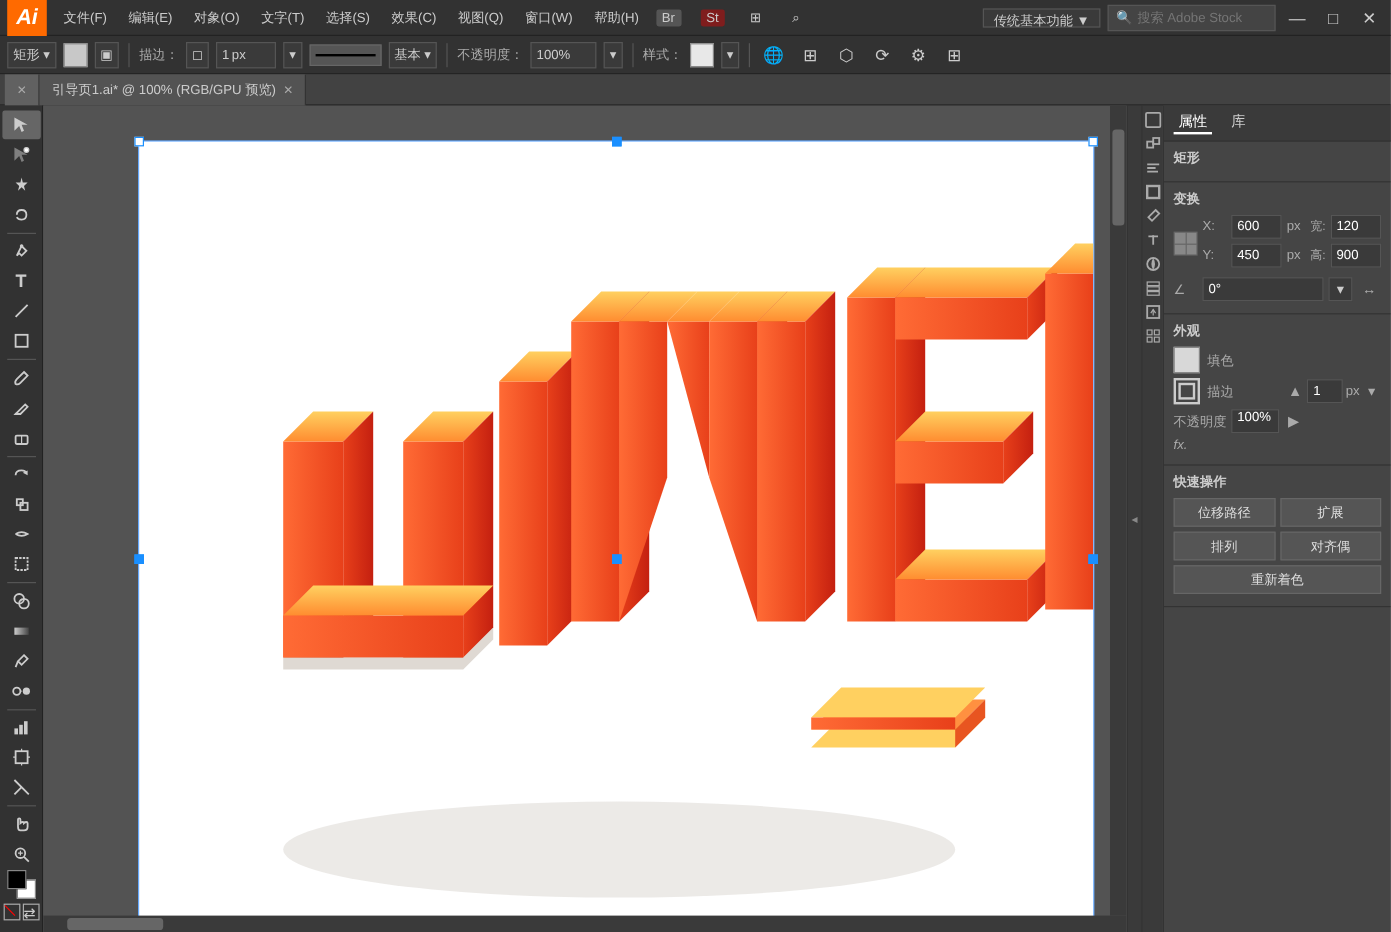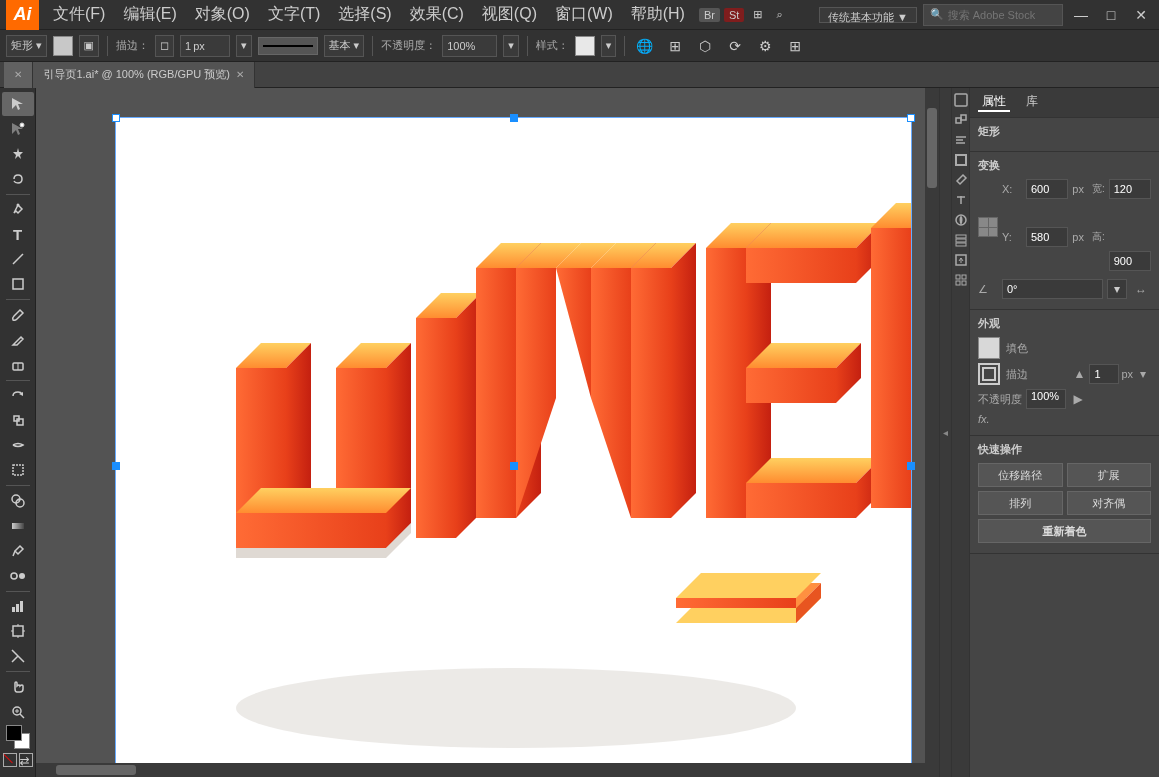--- a/index.html
+++ b/index.html
@@ -12,21 +12,21 @@
       padding: 12px 6px; gap: 2px;
     }
     #app-logo {
       width: 33px; height: 30px; background: #FF6A00;
       display: flex; align-items: center; justify-content: center;
       font-size: 18px; font-weight: bold; color: #fff; font-style: italic;
       margin-right: 4px; flex-shrink: 0;
     }
     .menu-item {
       padding: 0 8px; height: 30px; display: flex; align-items: center;
-      color: #ccc; font-size: 16px; cursor: pointer; white-space: nowrap;
+      color: #ccc; font-size: 11px; cursor: pointer; white-space: nowrap;
     }
     .menu-spacer { flex: 1; }
     .top-right-group {
       display: flex; align-items: center; gap: 6px;
     }
     .top-icon-btn {
       width: 24px; height: 24px; display: flex; align-items: center; justify-content: center;
       color: #ccc; cursor: pointer; font-size: 14px;
     }
     .top-right-search {
@@ -200,21 +200,21 @@
     .opacity-value { color: #fff; font-size: 11px; background: #3a3a3a; border: 1px solid #555; height: 20px; padding: 0 4px; width: 40px; }
     .fx-label { color: #aaa; font-size: 11px; font-style: italic; }
     .quick-actions-title { color: #ccc; font-size: 11px; font-weight: bold; margin-bottom: 6px; }
     .action-row { display: flex; gap: 4px; margin-bottom: 4px; }
     .action-btn {
       flex: 1; height: 24px; background: #555; border: 1px solid #666; color: #ddd;
       font-size: 11px; cursor: pointer; display: flex; align-items: center; justify-content: center;
     }
     .recolor-btn {
       width: 100%; height: 24px; background: #555; border: 1px solid #666; color: #ddd;
-      font-size: 11px; cursor: pointer; display: flex; align-items: center; justify-content: center; font-weight: bold;
+      font-size: 11px; cursor: pointer; display: flex; align-items: center; justify-content: center;
     }
 
     
     #panel-icons {
       width: 18px; background: #3a3a3a; border-left: 1px solid #333;
       display: flex; flex-direction: column; align-items: center; padding: 4px 0; gap: 4px;
     }
     .panel-icon-btn {
       width: 16px; height: 16px; display: flex; align-items: center; justify-content: center;
       color: #999; cursor: pointer; font-size: 10px;
@@ -228,21 +228,21 @@
   <div class="menu-item">文件(F)</div>
   <div class="menu-item">编辑(E)</div>
   <div class="menu-item">对象(O)</div>
   <div class="menu-item">文字(T)</div>
   <div class="menu-item">选择(S)</div>
   <div class="menu-item">效果(C)</div>
   <div class="menu-item">视图(Q)</div>
   <div class="menu-item">窗口(W)</div>
   <div class="menu-item">帮助(H)</div>
 
-  <div style="display:flex;align-items:center;gap:4px;margin-left:4px;">
+  <div style="display:flex;align-items:center;gap:16px;margin-left:4px;">
     <div style="background:#555;padding:1px 5px;font-size:11px;color:#ccc;border-radius:2px;">Br</div>
     <div style="background:#7f1d1d;padding:1px 5px;font-size:11px;color:#ccc;border-radius:2px;">St</div>
     <div style="padding:1px 5px;font-size:11px;color:#ccc;">⊞</div>
     <div style="padding:1px 5px;font-size:11px;color:#ccc;">⌕</div>
   </div>
 
   <div class="menu-spacer"></div>
 
   <div class="top-right-group">
     <div class="tool-opt-btn">传统基本功能 ▼</div>
@@ -750,25 +750,25 @@
                   </div>
                 <span class="prop-unit">px</span>
                 <span style="color:#aaa;font-size:10px;margin-left:4px;">宽:</span>
                 <div class="prop-value" style="width:40px;">
                     <span>120</span>
                   </div>
               </div>
               <div class="prop-row">
                 <span class="prop-label">Y:</span>
                 <div class="prop-value">
-                    <span>580</span>
+                    <span>450</span>
                   </div>
                 <span class="prop-unit">px</span>
                 <span style="color:#aaa;font-size:10px;margin-left:4px;">高:</span>
-                <div class="prop-value" style="width:40px;margin-top:48px;">
+                <div class="prop-value" style="width:40px;">
                     <span>900</span>
                   </div>
               </div>
             </div>
           </div>
 
           <div class="prop-row">
             <span class="prop-label">∠</span>
             <div class="prop-value" style="width:60px;">
                 <span>0°</span>

